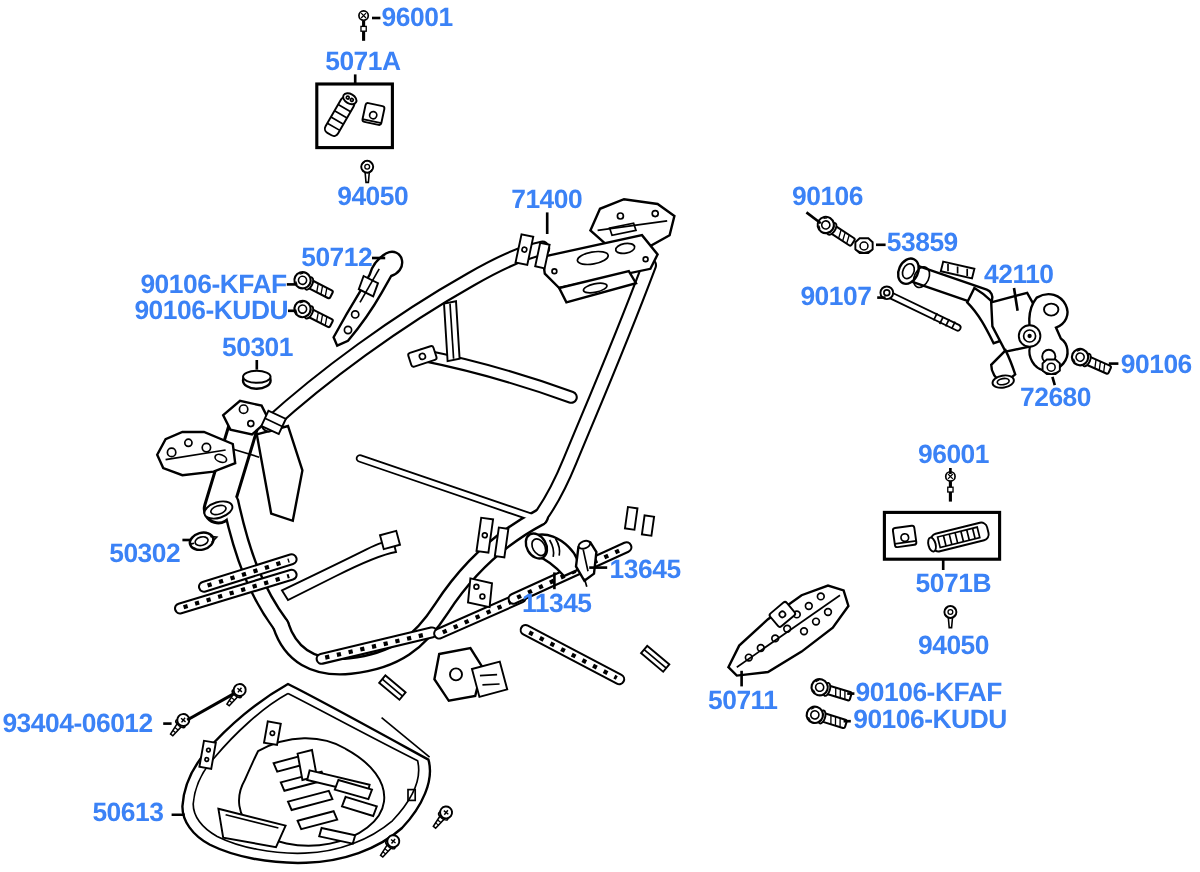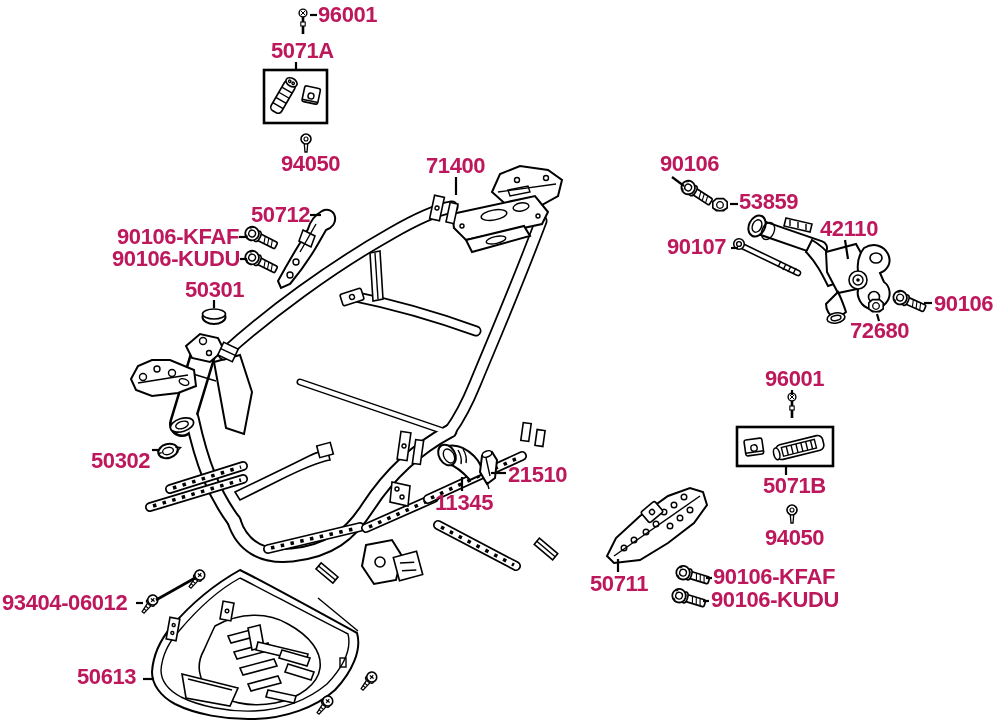--- a/index.html
+++ b/index.html
@@ -1,20 +1,20 @@
 <!DOCTYPE html>
 <html><head>
 <meta charset="utf-8">
 <style>
   html,body{margin:0;padding:0;background:#ffffff;}
   #stage{position:relative;width:1000px;height:727px;background:#ffffff;overflow:hidden;
          font-family:"Liberation Sans",sans-serif;}
   #stage svg{position:absolute;left:0;top:0;}
   .lbl{position:absolute;font-family:"Liberation Sans",sans-serif;font-weight:700;
-       font-size:22px;line-height:1;letter-spacing:-0.4px;color:#be185d;white-space:nowrap;}
+       font-size:22px;line-height:1;letter-spacing:-0.4px;color:#3b82f6;white-space:nowrap;}
   .w{fill:#fff;stroke:#000;stroke-width:2;}
   .w16{fill:#fff;stroke:#000;stroke-width:1.6;}
   .thin{fill:none;stroke:#000;stroke-width:1.4;}
   .ln{fill:none;stroke:#000;stroke-width:2.2;}
   .tO{fill:none;stroke:#000;stroke-linecap:round;}
   .tI{fill:none;stroke:#fff;stroke-linecap:round;}
   .stO{fill:none;stroke:#000;stroke-width:10;stroke-linecap:round;}
   .stI{fill:none;stroke:#fff;stroke-width:6.5;stroke-linecap:round;}
   .stS{fill:none;stroke:#000;stroke-width:3.5;stroke-dasharray:3.5 6.5;}
 </style>
@@ -381,21 +381,21 @@
 <div class="lbl" style="left:281px;top:153px">94050</div>
 <div class="lbl" style="left:426px;top:155px">71400</div>
 <div class="lbl" style="left:251px;top:204px">50712</div>
 <div class="lbl" style="left:117px;top:226px">90106-KFAF</div>
 <div class="lbl" style="left:112px;top:248px">90106-KUDU</div>
 <div class="lbl" style="left:185px;top:279px">50301</div>
 <div class="lbl" style="left:91px;top:450px">50302</div>
 <div class="lbl" style="left:2px;top:592px">93404-06012</div>
 <div class="lbl" style="left:77px;top:666px">50613</div>
 <div class="lbl" style="left:435px;top:492px">11345</div>
-<div class="lbl" style="left:508px;top:464px">21510</div>
+<div class="lbl" style="left:508px;top:464px">13645</div>
 <div class="lbl" style="left:660px;top:153px">90106</div>
 <div class="lbl" style="left:739px;top:191px">53859</div>
 <div class="lbl" style="left:667px;top:236px">90107</div>
 <div class="lbl" style="left:820px;top:218px">42110</div>
 <div class="lbl" style="left:934px;top:293px">90106</div>
 <div class="lbl" style="left:850px;top:320px">72680</div>
 <div class="lbl" style="left:765px;top:368px">96001</div>
 <div class="lbl" style="left:763px;top:475px">5071B</div>
 <div class="lbl" style="left:765px;top:527px">94050</div>
 <div class="lbl" style="left:590px;top:573px">50711</div>

